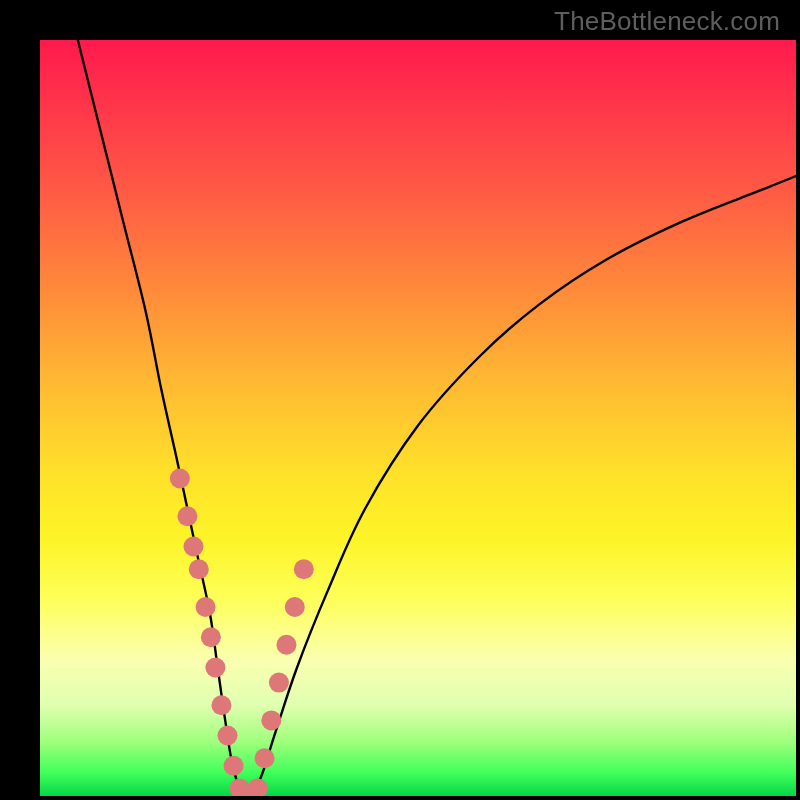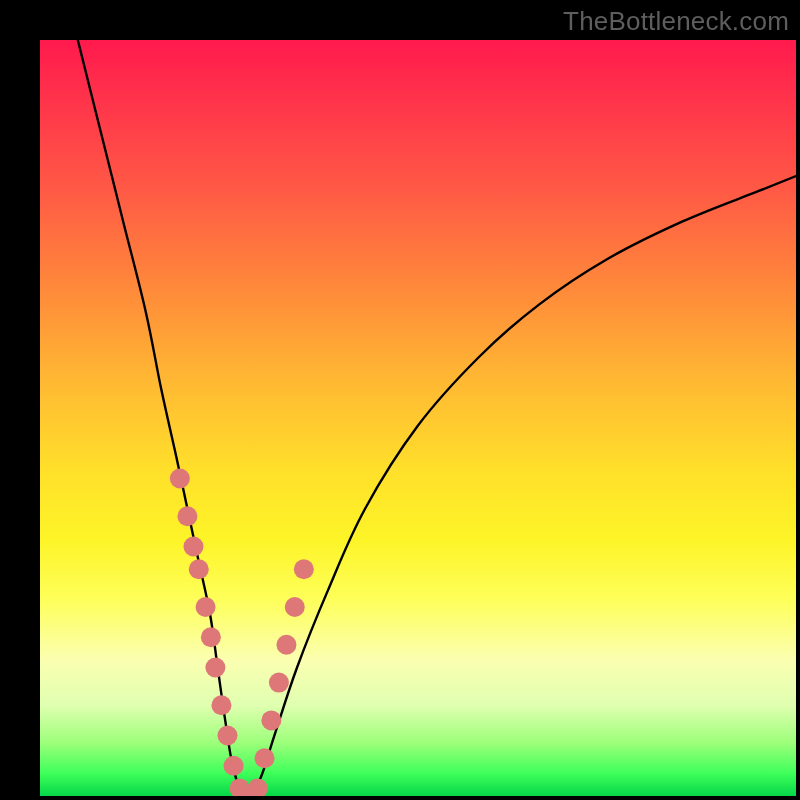--- a/index.html
+++ b/index.html
@@ -37,21 +37,21 @@
       #e0ffb0 88%,
       #9cff7a 93%,
       #3eff5a 97%,
       #06d648 100%
     );
     overflow: hidden;
   }
   .watermark {
     position: absolute;
     top: 6px;
-    right: 11px;
+    right: 20px;
     font-size: 26px;
     font-weight: 500;
     color: #5e5e5e;
     letter-spacing: 0.2px;
   }
   svg.curve {
     position: absolute;
     left: 0;
     top: 0;
     width: 756px;

